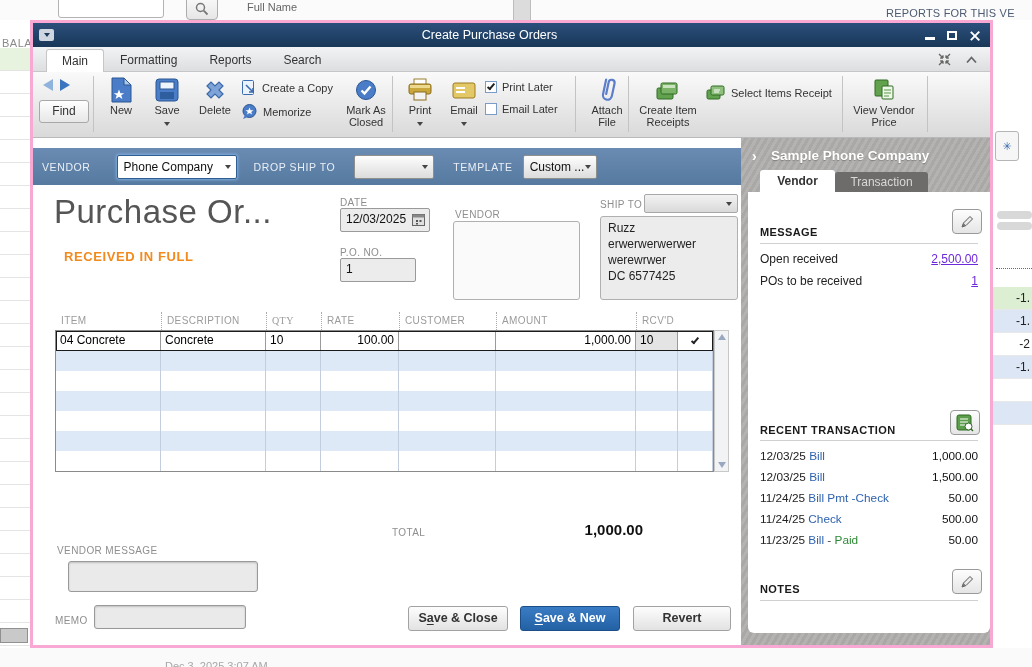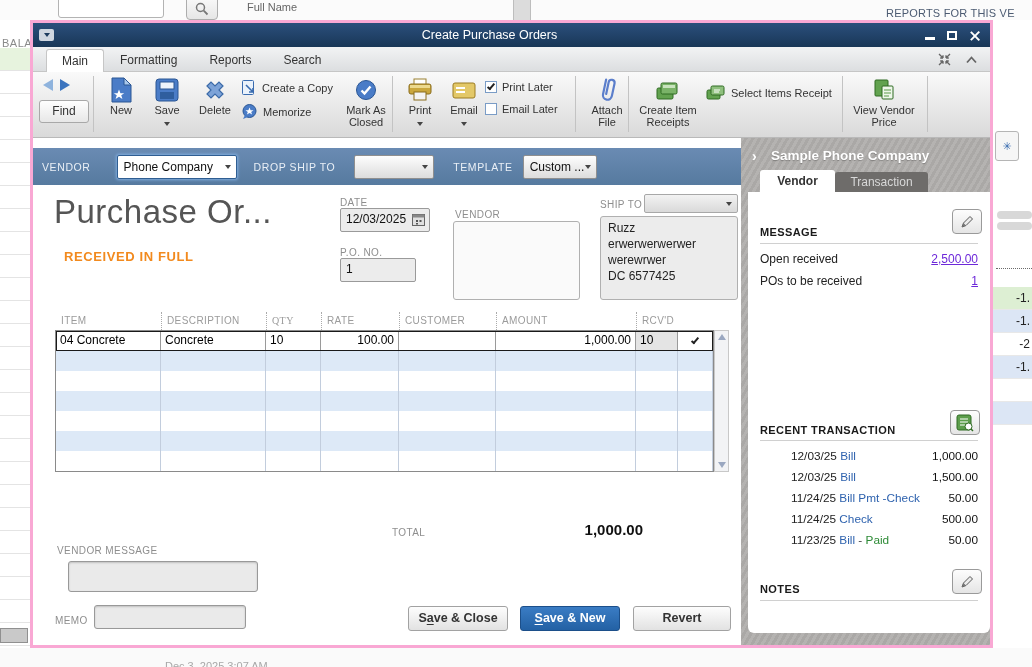--- a/index.html
+++ b/index.html
@@ -113,21 +113,21 @@
   .ptab.inactive { left:94px; width:93px; top:34px; height:20px; line-height:20px; background:#6e6c6a; color:#d8d8d8; font-weight:normal; }
   .pcard { position:absolute; left:7px; top:54px; width:242px; height:441px; background:#fff; border-radius:0 0 6px 6px; }
   .pheading { position:absolute; left:12px; font-size:11px; font-weight:bold; color:#1a1a1a; letter-spacing:.4px; }
   .phr { position:absolute; left:12px; right:12px; border-top:1px solid #d0d0d0; }
   .iconbtn { position:absolute; width:30px; height:25px; border:1px solid #9a9a9a; border-radius:4px; background:linear-gradient(#fdfdfd,#e5e5e5); display:flex; align-items:center; justify-content:center; }
   .srows { position:absolute; left:12px; right:12px; top:56px; }
   .srow { display:flex; justify-content:space-between; height:22px; font-size:12px; color:#222; align-items:center; }
   .sval { color:#6d28d9;text-decoration:underline; }
   .txlist { position:absolute; left:12px; right:12px; top:253px; }
   .txrow { display:flex; justify-content:space-between; height:21px; align-items:center; font-size:11.8px; }
-  .txdate { color:#222;margin-left:31px; } .txtype { color:#2e62ae; } .txdash { color:#444; } .txpaid { color:#2c8a35; }
+  .txdate { color:#222; } .txtype { color:#2e62ae; } .txdash { color:#444; } .txpaid { color:#2c8a35; }
   .txamt { color:#111; }
 </style>
 </head>
 <body>
 
 <div id="screen">
 
   <div class="bg-top">
     <div class="bg-search-input"></div>
     <div class="bg-search-btn">

